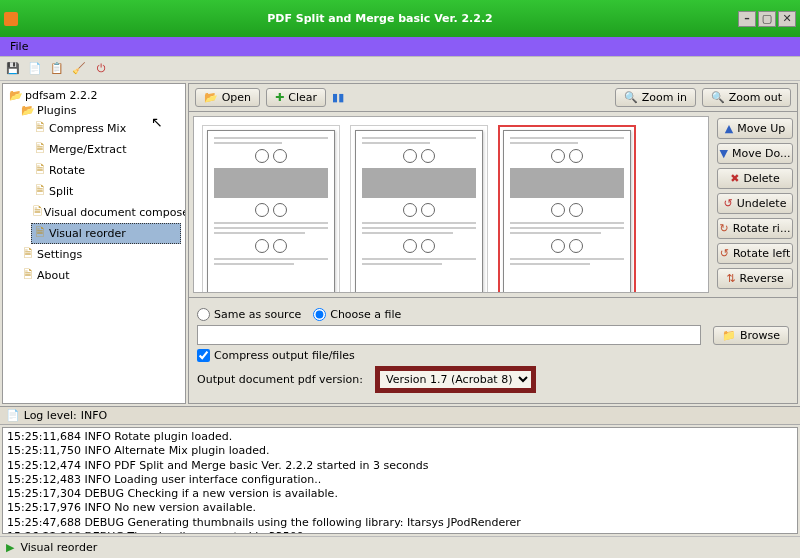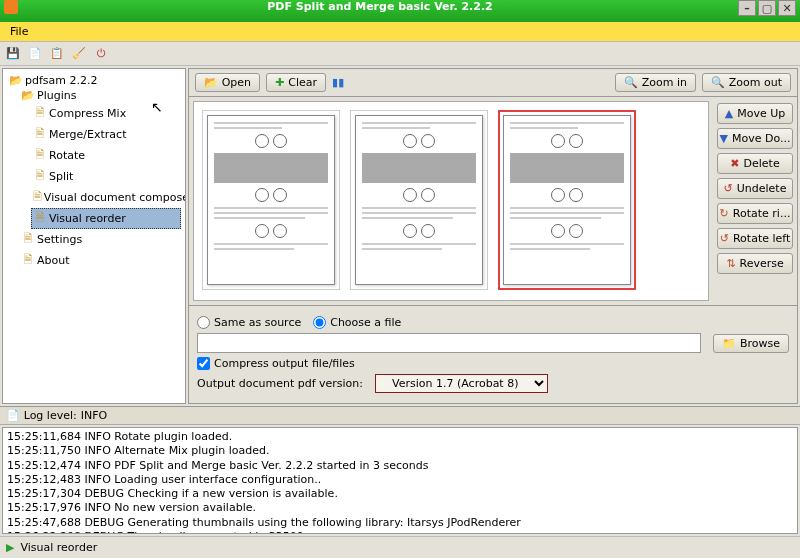--- a/index.html
+++ b/index.html
@@ -1,21 +1,21 @@
 <!DOCTYPE html>
 <html><head>
 <meta charset="utf-8">
 <style>
 * { box-sizing: border-box; margin: 0; padding: 0; font-family: "DejaVu Sans", Arial, sans-serif; font-size: 11px; }
 body { width: 800px; height: 558px; background: #e3e1d8; display: flex; flex-direction: column; overflow: hidden; }
-.titlebar { height: 22px; background: linear-gradient(#33c433, #1fa01f); display: flex; align-items: flex-start; color: #fff; font-weight: bold; padding: 0 4px; }
+.titlebar { height: 37px; background: linear-gradient(#33c433, #1fa01f); display: flex; align-items: center; color: #fff; font-weight: bold; padding: 0 4px; }
 .titlebar .icon { width: 14px; height: 14px; background: #f08020; border-radius: 2px; margin-right: 6px; }
 .titlebar .title { flex: 1; text-align: center; }
 .titlebar .winbtn { width: 18px; height: 16px; margin-left: 2px; background: #d4d0c8; border: 1px solid #888; display: flex; align-items: center; justify-content: center; font-weight: bold; color: #333; cursor: pointer; }
-.menubar { height: 20px; background: #fde047; border-bottom: 1px solid #bbb; display: flex; align-items: center; padding: 0 4px; }
+.menubar { height: 20px; background: #8b5cf6; border-bottom: 1px solid #bbb; display: flex; align-items: center; padding: 0 4px; }
 .menubar .menu-item { padding: 2px 6px; cursor: pointer; }
 .toolbar { height: 24px; background: #e3e1d8; border-bottom: 1px solid #bbb; display: flex; align-items: center; padding: 0 4px; gap: 4px; }
 .toolbar .tbtn { width: 18px; height: 18px; display: flex; align-items: center; justify-content: center; cursor: pointer; }
 .main-split { flex: 1; display: flex; min-height: 0; }
 .tree-panel { width: 184px; background: #fff; border: 1px solid #999; margin: 2px; padding: 4px; overflow: auto; position: relative; }
 .tree-panel ul { list-style: none; padding-left: 12px; }
 .tree-panel > ul { padding-left: 0; }
 .tree-node { white-space: nowrap; padding: 1px 2px; cursor: pointer; display: flex; align-items: center; gap: 2px; }
 .tree-node.selected { background: #9db8d6; border: 1px dotted #333; padding: 0 1px; }
 .tree-icon { width: 14px; text-align: center; color: #c09020; }
@@ -33,21 +33,21 @@
 .page .circle-row { display: flex; gap: 4px; justify-content: center; margin: 2px 0; }
 .page .circ { width: 14px; height: 14px; border: 1px solid #666; border-radius: 50%; }
 .page .imgblock { height: 30px; background: #aaa; }
 .side-buttons { width: 84px; display: flex; flex-direction: column; gap: 4px; padding: 6px 4px; }
 .side-buttons .btn { justify-content: center; font-size: 10px; padding: 3px 4px; }
 .dest-panel { border: 1px solid #999; padding: 6px 8px; background: #e3e1d8; }
 .dest-panel .legend { color: #3050a0; font-style: italic; font-weight: bold; margin-bottom: 4px; }
 .dest-row { display: flex; align-items: center; gap: 12px; margin: 4px 0; }
 .dest-row input[type=text] { flex: 1; height: 20px; border: 1px solid #999; background: #fff; padding: 0 4px; }
 .dest-row label { display: flex; align-items: center; gap: 4px; }
-.dest-row select { border: 1px solid #7f1d1d; background: #f5f3ec; padding: 1px 12px; }
+.dest-row select { border: 5px solid #7f1d1d; background: #f5f3ec; padding: 1px 2px; }
 .log-panel { height: 130px; border-top: 1px solid #999; display: flex; flex-direction: column; }
 .log-header { background: #e0dcd0; padding: 2px 6px; border-bottom: 1px solid #aaa; display: flex; align-items: center; gap: 4px; }
 .log-body { flex: 1; background: #fff; border: 1px solid #999; margin: 2px; overflow: auto; padding: 2px 4px; font-family: monospace; font-size: 10px; line-height: 1.3; }
 .statusbar { height: 22px; background: #e3e1d8; border-top: 1px solid #bbb; display: flex; align-items: center; padding: 0 6px; gap: 6px; }
 </style>
 </head>
 <body>
 
 <div class="titlebar">
   <div class="icon"></div>

